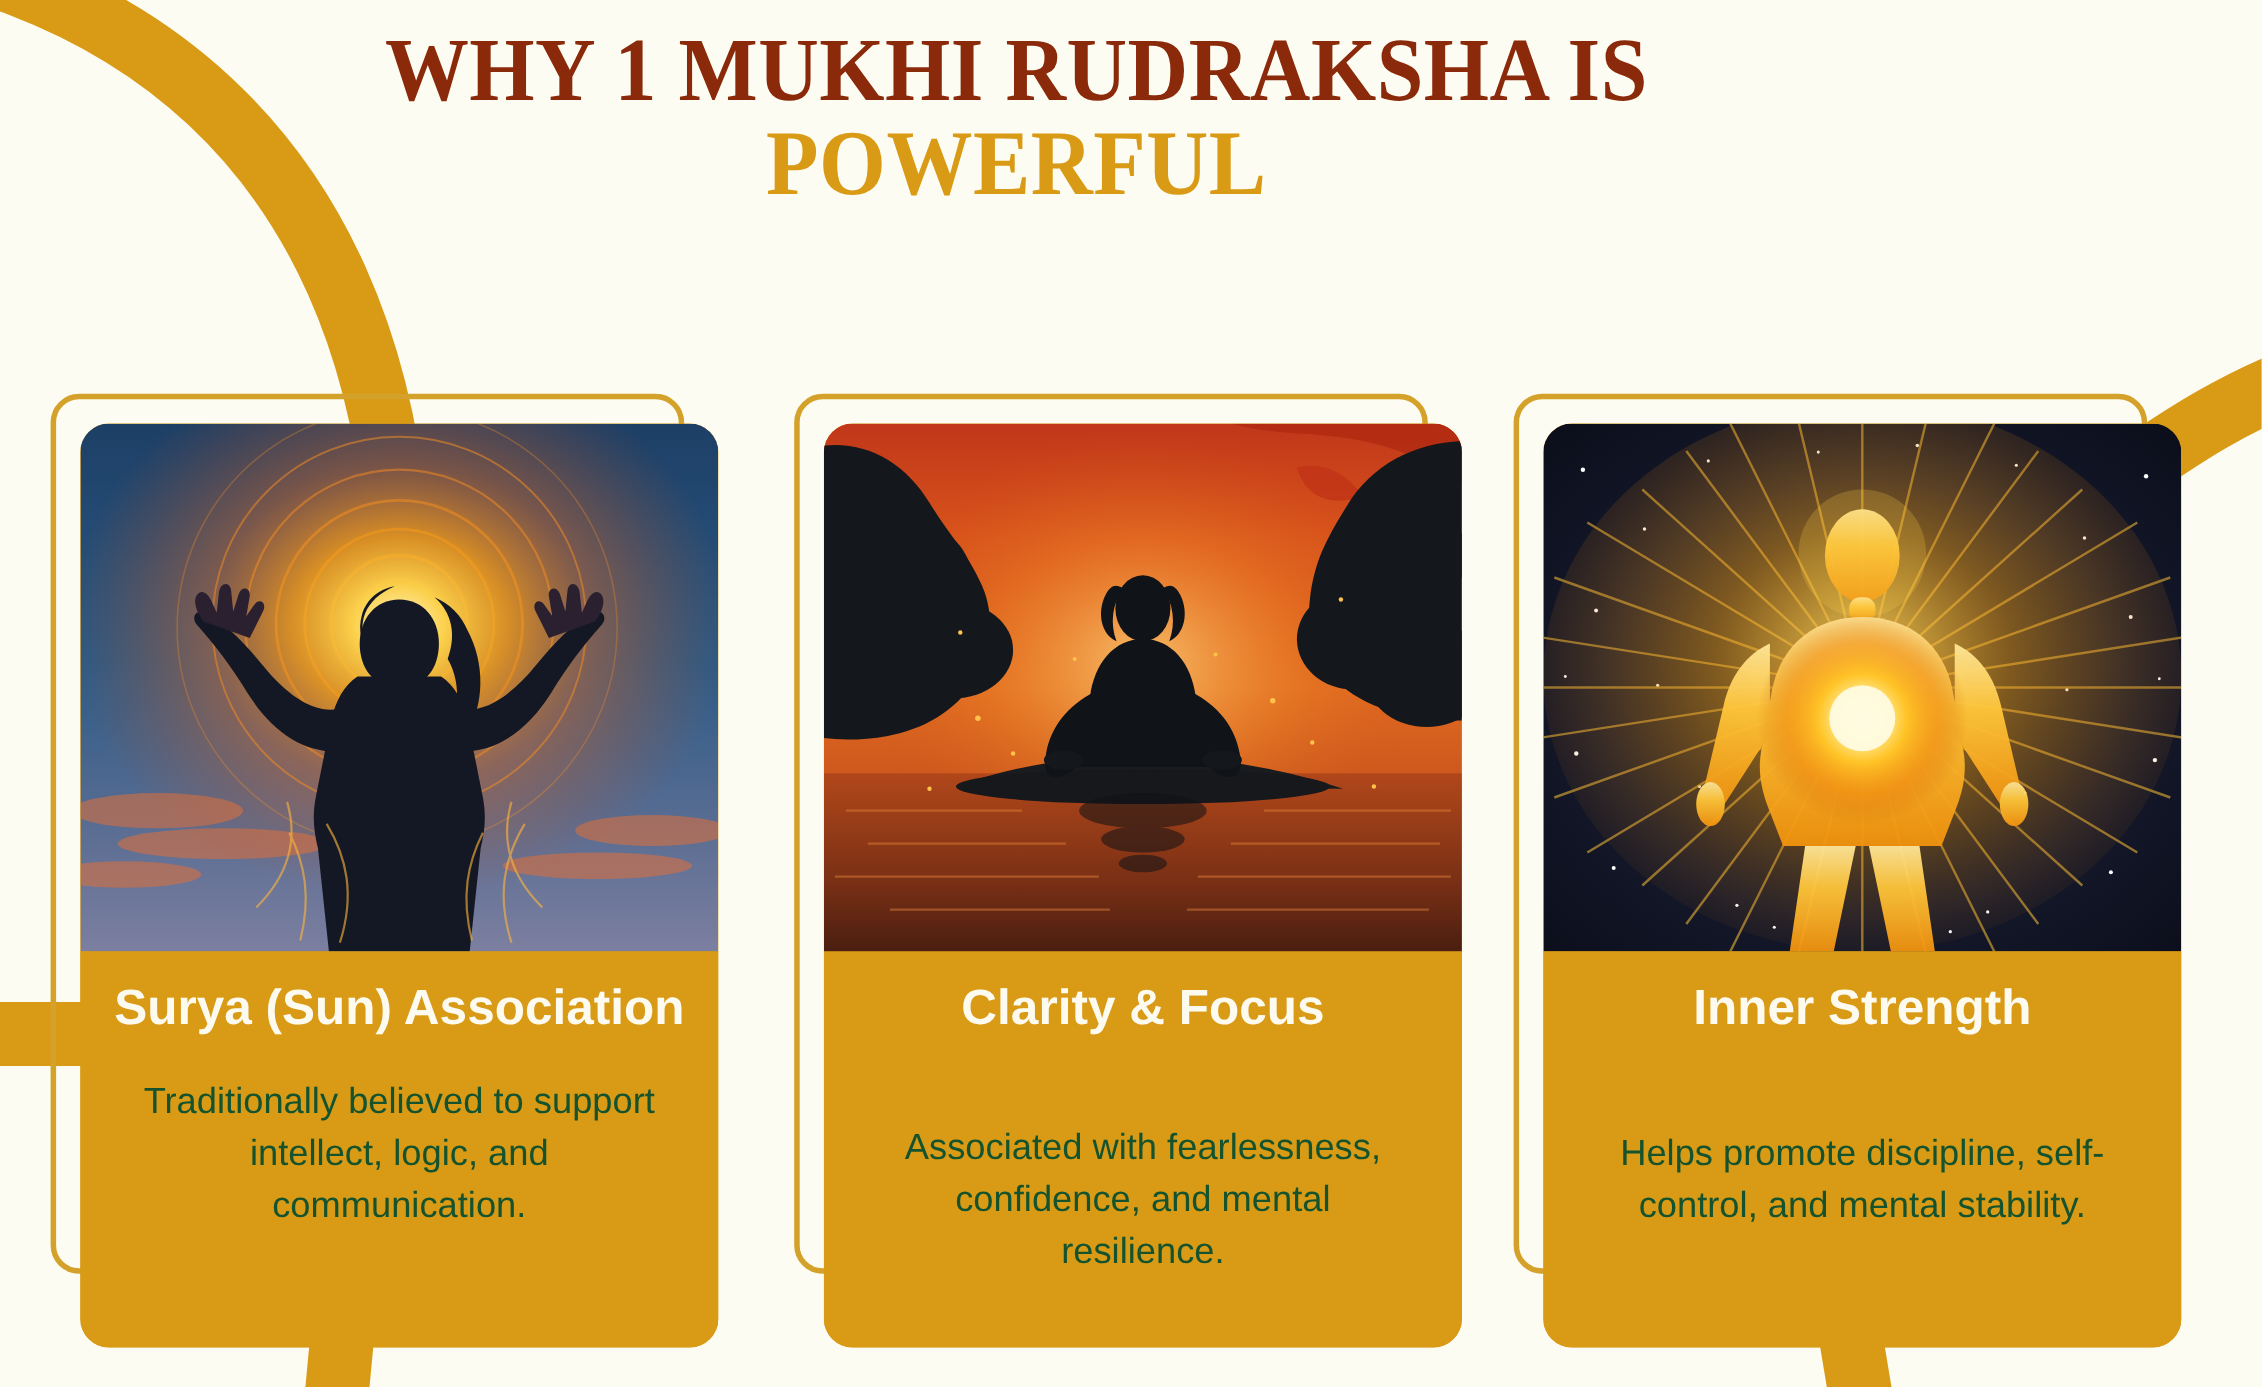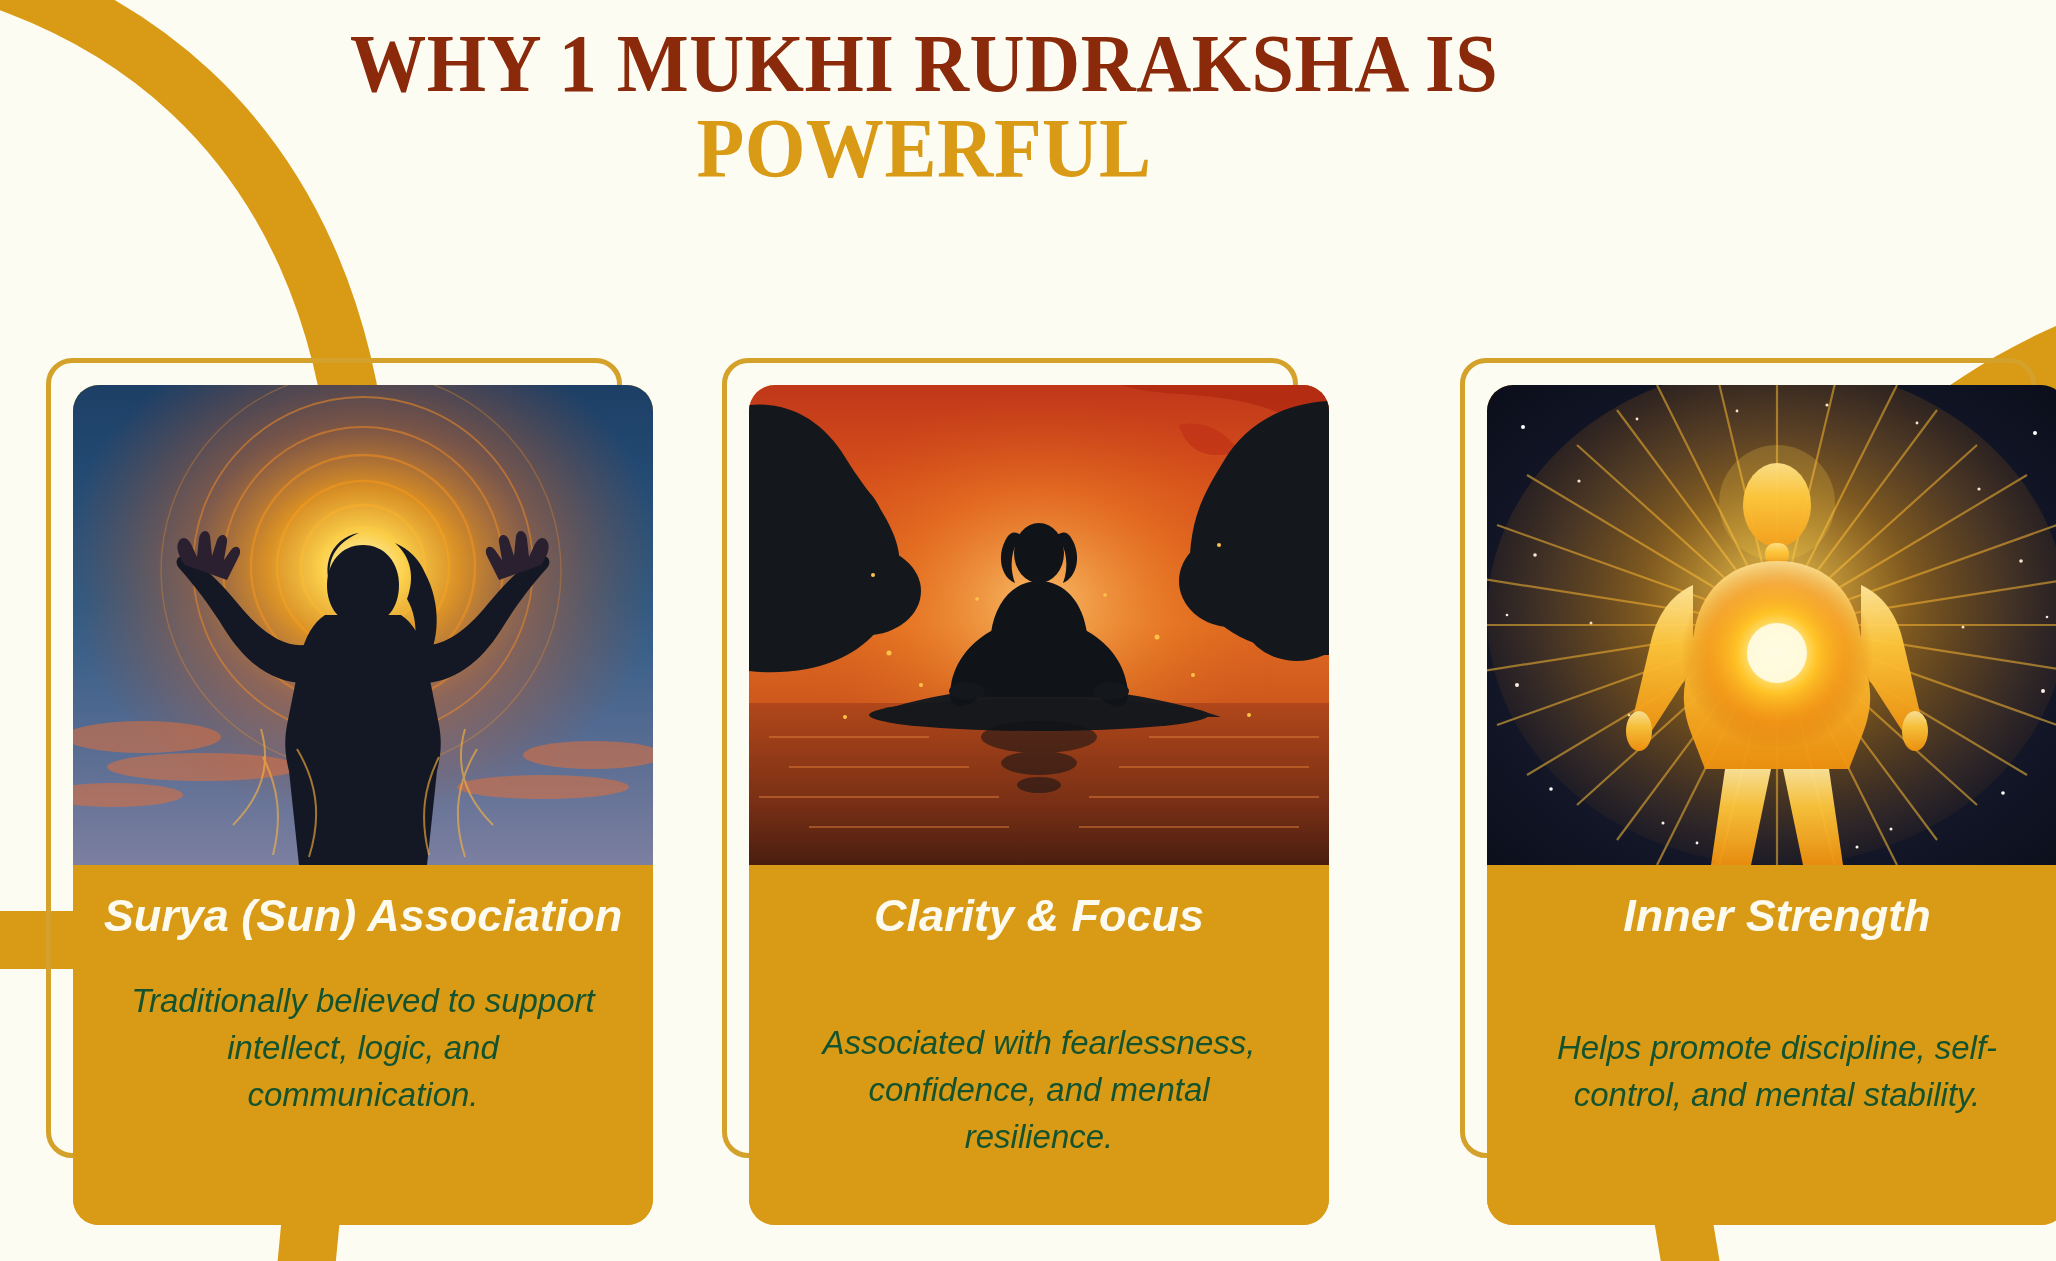--- a/index.html
+++ b/index.html
@@ -56,21 +56,21 @@
   }
 
   .card-unit {
     position: absolute;
     top: 358px;
     width: 590px;
     height: 870px;
   }
   .card-unit.c0 { left: 46px; }
   .card-unit.c1 { left: 722px; }
-  .card-unit.c2 { left: 1460px; }
+  .card-unit.c2 { left: 1376px; }
 
   
   .card-frame {
     position: absolute;
     left: 0;
     top: 0;
     width: 576px;
     height: 800px;
     border: 5px solid #D4A22A;
     border-radius: 26px;
@@ -82,21 +82,20 @@
     position: absolute;
     left: 27px;
     top: 27px;
     width: 580px;
     height: 840px;
     border-radius: 26px;
     overflow: hidden;
     background: #D99A16;
     display: flex;
     flex-direction: column;
-    font-style: italic;
   }
 
   .card-media {
     width: 100%;
     height: 480px;
     position: relative;
     overflow: hidden;
     flex: none;
   }
   .card-media svg { display: block; width: 100%; height: 100%; }

